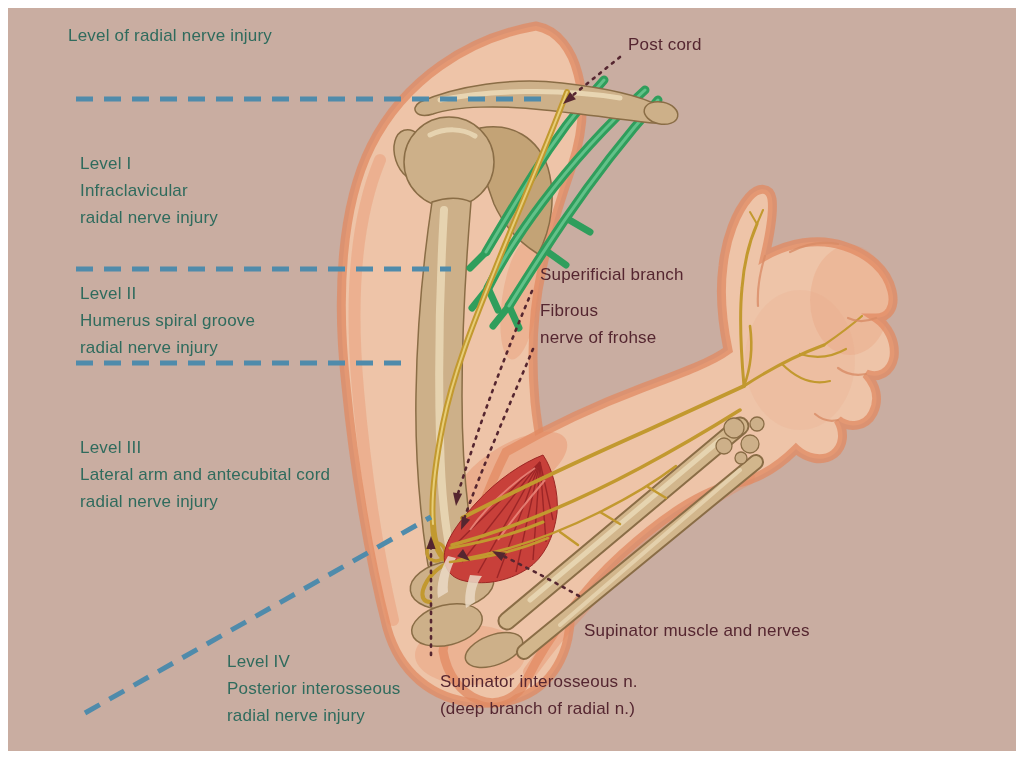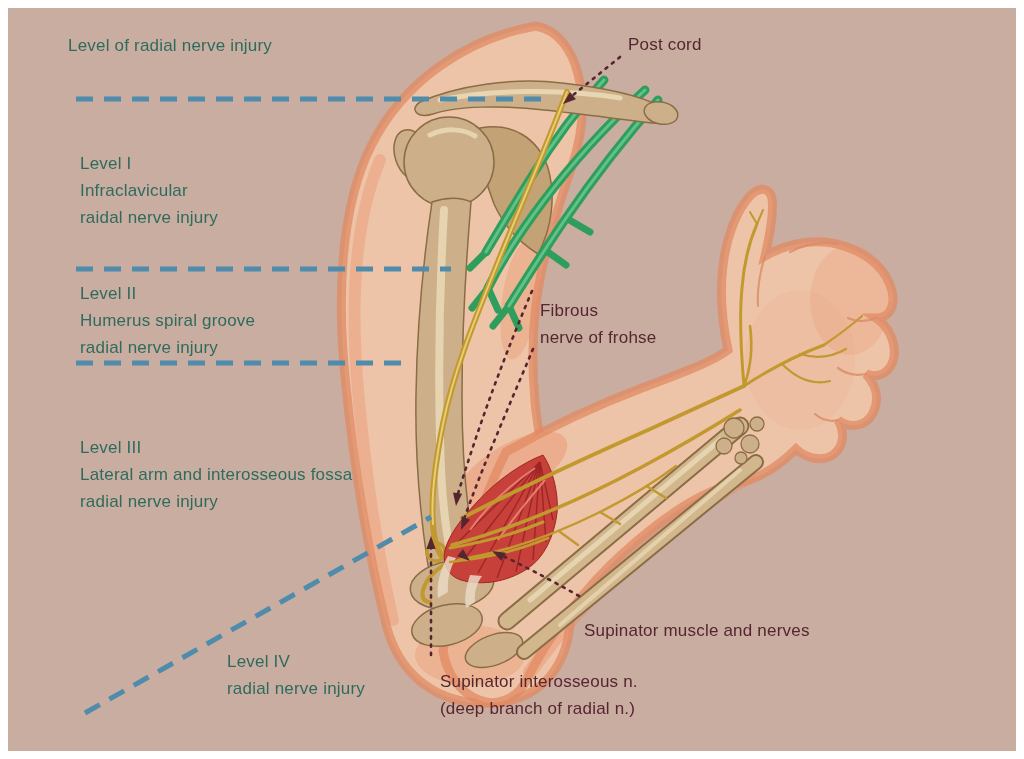--- a/index.html
+++ b/index.html
@@ -182,52 +182,54 @@
     <g fill="#552630">
       <path d="M 0,0 L -13,4.6 L -13,-4.6 Z" transform="translate(563,104) rotate(140)"></path>
       <path d="M 0,0 L -13,4.6 L -13,-4.6 Z" transform="translate(456,506) rotate(97)"></path>
       <path d="M 0,0 L -13,4.6 L -13,-4.6 Z" transform="translate(461,530) rotate(112)"></path>
       <path d="M 0,0 L -13,4.6 L -13,-4.6 Z" transform="translate(492,551) rotate(207)"></path>
       <path d="M 0,0 L -13,4.6 L -13,-4.6 Z" transform="translate(431,536) rotate(-90)"></path>
       <path d="M 0,0 L -13,4.6 L -13,-4.6 Z" transform="translate(470,561) rotate(40)"></path>
     </g>
   </svg>
 
-  <div class="lbl teal" style="left:68px;top:32px">
+  <div class="lbl teal" style="left:68px;top:22px">
     <span>Level of radial nerve injury</span>
   </div>
 
   <div class="lbl teal" style="left:80px;top:150px">
     <span>Level I</span>
     <span>Infraclavicular</span>
     <span>raidal nerve injury</span>
   </div>
 
   <div class="lbl teal" style="left:80px;top:280px">
     <span>Level II</span>
     <span>Humerus spiral groove</span>
     <span>radial nerve injury</span>
   </div>
 
   <div class="lbl teal" style="left:80px;top:434px">
     <span>Level III</span>
-    <span>Lateral arm and interosseous fossa</span>
+    <span>Lateral arm and antecubital cord</span>
     <span>radial nerve injury</span>
   </div>
 
   <div class="lbl teal" style="left:227px;top:648px">
     <span>Level IV</span>
+    <span>Posterior interosseous</span>
     <span>radial nerve injury</span>
   </div>
 
   <div class="lbl maroon" style="left:628px;top:31px">
     <span>Post cord</span>
   </div>
 
   <div class="lbl maroon" style="left:540px;top:261px">
+    <span>Superificial branch</span>
   </div>
 
   <div class="lbl maroon" style="left:540px;top:297px">
     <span>Fibrous</span>
     <span>nerve of frohse</span>
   </div>
 
   <div class="lbl maroon" style="left:584px;top:617px">
     <span>Supinator muscle and nerves</span>
   </div>

